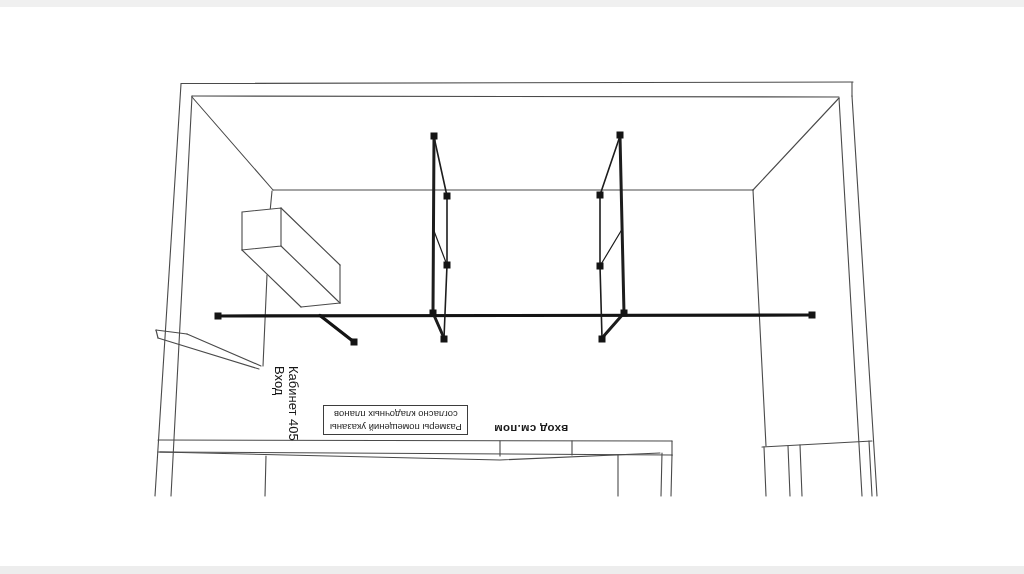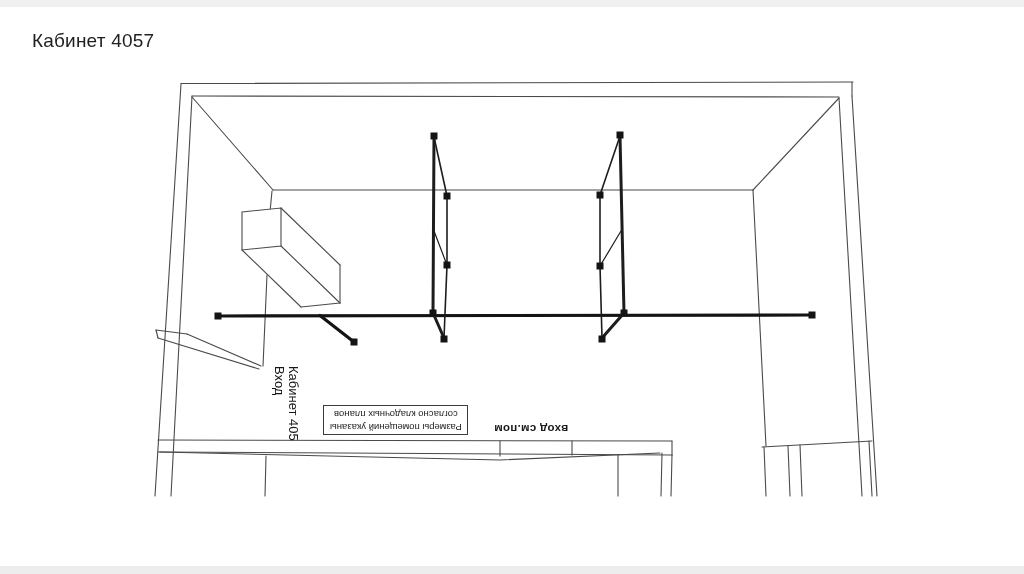--- a/index.html
+++ b/index.html
@@ -47,21 +47,20 @@
 </style>
 </head>
 <body>
 
 <div class="canvas">
 
   <div class="edge-strip top"></div>
   <div class="edge-strip bottom"></div>
 
   <div class="title-block">
-    <div class="title-line">Кабинет 4057</div>
   </div>
 
   <svg class="sketch" width="1024" height="574" viewBox="0 0 1024 574" fill="none" stroke="#4a4a4a" stroke-width="1.1" stroke-linecap="round">
 
     <g>
       <line x1="181" y1="83.5" x2="853" y2="82"></line>
       <line x1="192" y1="96" x2="839" y2="97"></line>
       <line x1="852" y1="82.5" x2="852" y2="96"></line>
       <line x1="181" y1="84" x2="155" y2="496"></line>
       <line x1="192" y1="96" x2="171" y2="496"></line>

